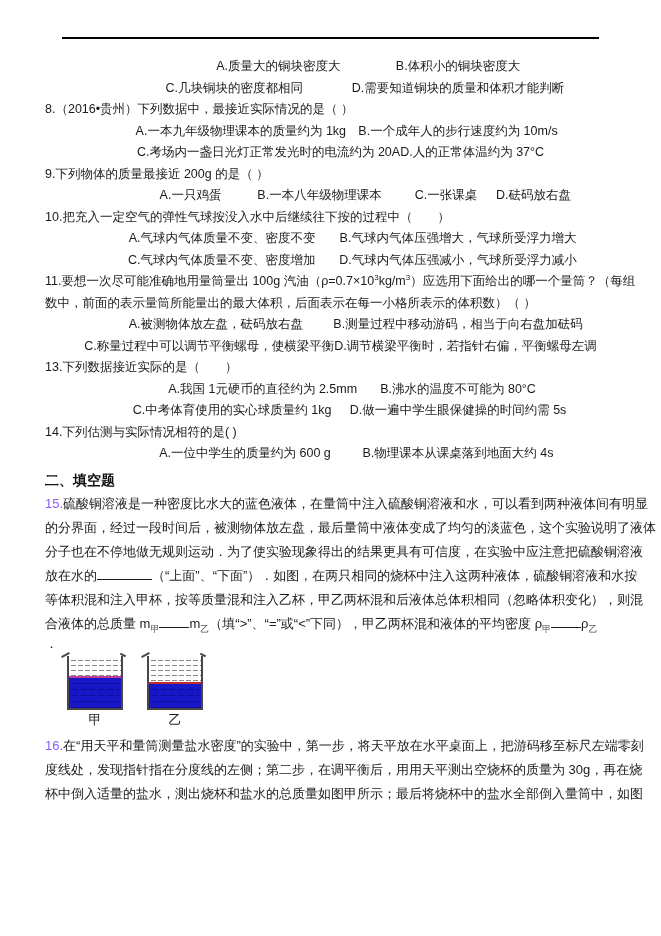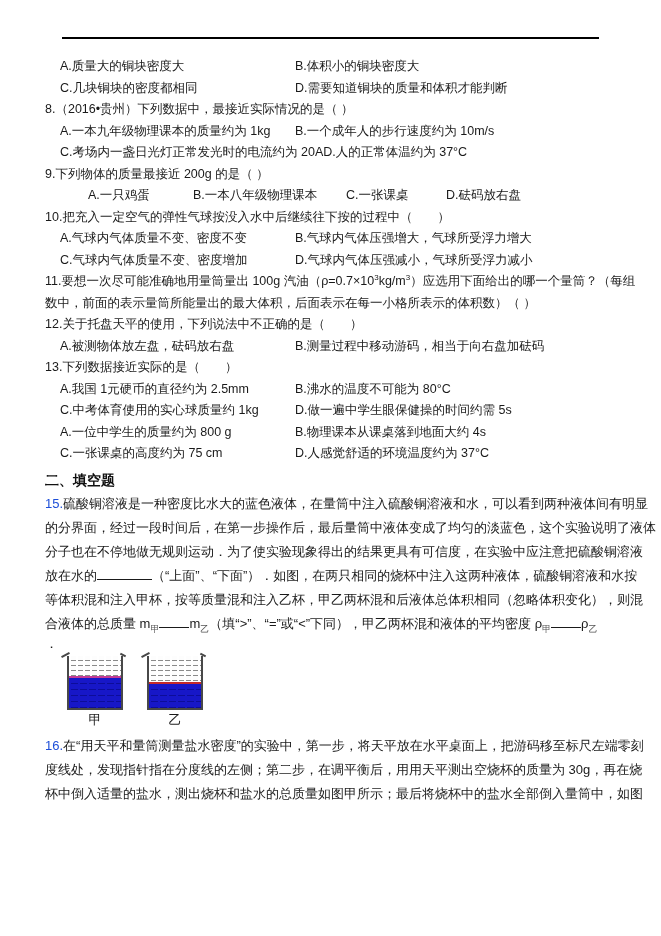--- a/index.html
+++ b/index.html
@@ -15,36 +15,36 @@
   .header-rule{
     margin:37px 0 0 62px;
     width:537px;height:0;
     border-top:2px solid #000;
   }
   .content{
     padding:17px 40px 0 45px;
     font-size:12.5px;
   }
   .row{height:21.5px;line-height:21.5px;white-space:nowrap;}
-  .opt{padding-left:15px;}
+  .opt{padding-left:15px;text-align:center;}
   .col1{display:inline-block;min-width:235px;}
   .c4a{display:inline-block;min-width:105px;margin-left:28px;}
   .c4b{display:inline-block;min-width:153px;}
   .c4c{display:inline-block;min-width:100px;}
   .m4a{display:inline-block;min-width:110px;}
   .m4b{display:inline-block;min-width:108px;}
   .m4c{display:inline-block;min-width:107px;}
   .section-title{
     height:24px;line-height:24px;
     font-size:14px;font-weight:bold;color:#111;
     margin-top:3px;
   }
   .para{font-size:13px;}
   .pline{height:24px;line-height:24px;white-space:nowrap;}
-  .qnum{color:#1d4ed8;}
+  .qnum{color:#8b5cf6;}
   sup.sm{font-size:8px;vertical-align:super;line-height:0;}
   sub.sm{font-size:9px;vertical-align:sub;line-height:0;color:#555;}
   .blank{display:inline-block;border-bottom:1px solid #1a1a1a;height:12px;vertical-align:baseline;}
   .blank.w55{width:55px;}
   .blank.w30{width:30px;}
   .blank.gray{width:48px;border-bottom:2px solid #9a9a9a;}
   .dot-line{height:16px;line-height:16px;}
   
   .figure{margin:4px 0 2px 22px;height:76px;}
   .figrow{display:flex;gap:24px;}
@@ -121,47 +121,47 @@
     </div>
     <div class="row opt">
       <span class="col1">C.气球内气体质量不变、密度增加</span><span>D.气球内气体压强减小，气球所受浮力减小</span>
     </div>
 
     <div class="row">
       <span>11.要想一次尽可能准确地用量筒量出 100g 汽油（ρ=0.7×10</span><sup class="sm">3</sup><span>kg/m</span><sup class="sm">3</sup><span>）应选用下面给出的哪一个量筒？（每组</span>
     </div>
     <div class="row">数中，前面的表示量筒所能量出的最大体积，后面表示在每一小格所表示的体积数）（  ）</div>
 
-    <div class="row">12.关于托盘天平的使用，下列说法中不正确的是（　　）</div>
     <div class="row opt">
       <span class="col1">A.被测物体放左盘，砝码放右盘</span><span>B.测量过程中移动游码，相当于向右盘加砝码</span>
     </div>
+    <div class="row opt">
+      <span class="col1">C.称量过程中可以调节平衡螺母，使横梁平衡</span><span>D.调节横梁平衡时，若指针右偏，平衡螺母左调</span>
+    </div>
 
     <div class="row">13.下列数据接近实际的是（　　）</div>
     <div class="row opt">
       <span class="col1">A.我国 1元硬币的直径约为 2.5mm</span><span>B.沸水的温度不可能为 80°C</span>
     </div>
     <div class="row opt">
       <span class="col1">C.中考体育使用的实心球质量约 1kg</span><span>D.做一遍中学生眼保健操的时间约需 5s</span>
     </div>
 
-    <div class="row opt">
-      <span class="col1">A.一位中学生的质量约为 800 g</span><span>B.物理课本从课桌落到地面大约 4s</span>
-    </div>
-    <div class="row opt">
-      <span class="col1">C.一张课桌的高度约为 75 cm</span><span>D.人感觉舒适的环境温度约为 37°C</span>
+    <div class="row">14.下列估测与实际情况相符的是(  )</div>
+    <div class="row opt">
+      <span class="col1">A.一位中学生的质量约为 600 g</span><span>B.物理课本从课桌落到地面大约 4s</span>
     </div>
 
     <div class="section-title">二、填空题</div>
 
     <div class="para">
       <div class="pline">
         <span class="qnum">15.</span><span>硫酸铜溶液是一种密度比水大的蓝色液体，在量筒中注入硫酸铜溶液和水，可以看到两种液体间有明显</span>
       </div>
-      <div class="pline">的分界面，经过一段时间后，在第一步操作后，最后量筒中液体变成了均匀的淡蓝色，这个实验说明了液体</div>
+      <div class="pline">的分界面，经过一段时间后，被测物体放左盘，最后量筒中液体变成了均匀的淡蓝色，这个实验说明了液体</div>
       <div class="pline">分子也在不停地做无规则运动．为了使实验现象得出的结果更具有可信度，在实验中应注意把硫酸铜溶液</div>
       <div class="pline">
         <span>放在水的</span><span class="blank w55"></span><span>（“上面”、“下面”）．如图，在两只相同的烧杯中注入这两种液体，硫酸铜溶液和水按</span>
       </div>
       <div class="pline">等体积混和注入甲杯，按等质量混和注入乙杯，甲乙两杯混和后液体总体积相同（忽略体积变化），则混</div>
       <div class="pline">
         <span>合液体的总质量 m</span><sub class="sm">甲</sub><span class="blank w30"></span><span>m</span><sub class="sm">乙</sub><span>（填“&gt;”、“=”或“&lt;”下同），甲乙两杯混和液体的平均密度 ρ</span><sub class="sm">甲</sub><span class="blank w30"></span><span>ρ</span><sub class="sm">乙</sub>
       </div>
       <div class="pline dot-line">．</div>
     </div>

